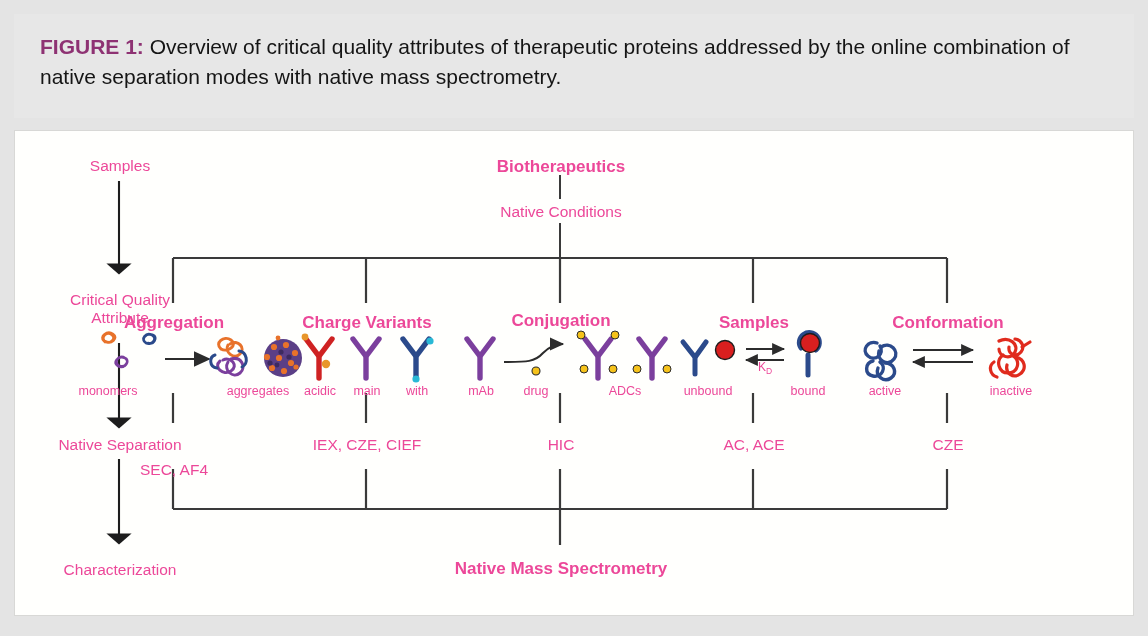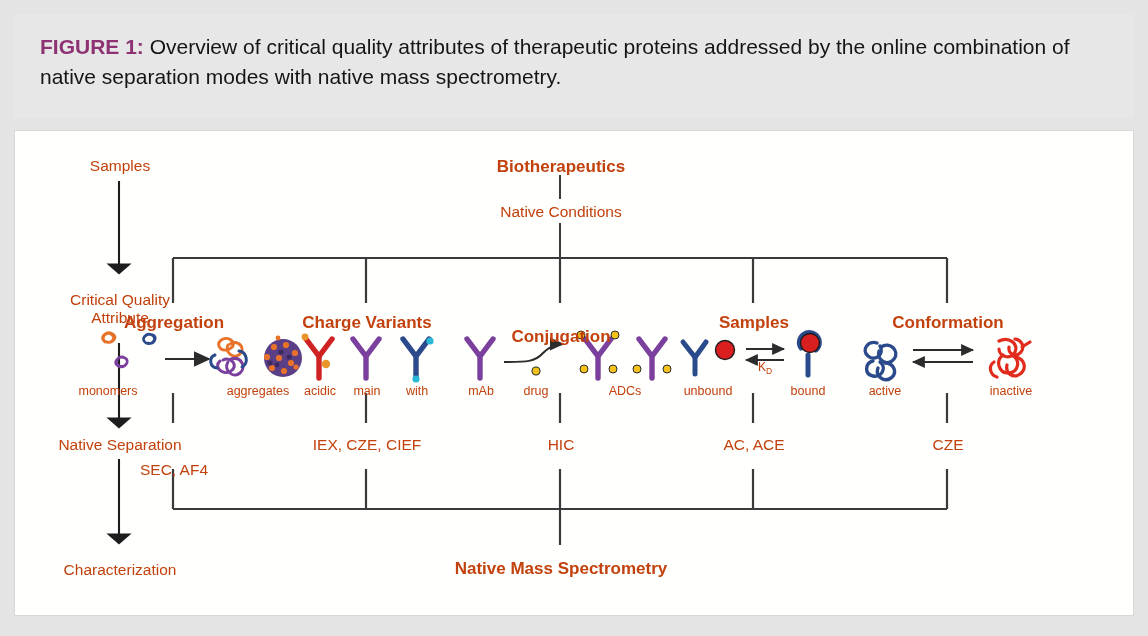--- a/index.html
+++ b/index.html
@@ -32,21 +32,21 @@
     border:1px solid #d8d8d6;
     box-sizing:border-box;
     overflow:hidden;
   }
 
   .fig-svg{position:absolute;left:0;top:0;}
 
   
   .lbl{
     position:absolute;
-    color:#c2410c;
+    color:#ec4899;
     font-family:"Liberation Sans","DejaVu Sans",sans-serif;
     white-space:nowrap;
     line-height:1.18;
   }
   .lbl.c{transform:translateX(-50%);text-align:center;}
   .t-stage{font-size:15.5px;}
   .t-head{font-size:17px;font-weight:bold;}
   .t-top{font-size:17px;font-weight:bold;}
   .t-sub{font-size:15.5px;}
   .t-small{font-size:12.5px;}
@@ -277,21 +277,21 @@
     <div class="lbl c t-stage" style="left:105px;top:26px;">Samples</div>
     <div class="lbl c t-stage" style="left:105px;top:160px;">
       <div>Critical Quality</div>
       <div>Attribute</div>
     </div>
     <div class="lbl c t-stage" style="left:105px;top:305px;">Native Separation</div>
     <div class="lbl c t-stage" style="left:105px;top:430px;">Characterization</div>
 
     <div class="lbl c t-head" style="left:159px;top:182px;">Aggregation</div>
     <div class="lbl c t-head" style="left:352px;top:182px;">Charge Variants</div>
-    <div class="lbl c t-head" style="left:546px;top:196px;">Conjugation</div>
+    <div class="lbl c t-head" style="left:546px;top:180px;">Conjugation</div>
     <div class="lbl c t-head" style="left:739px;top:182px;">Samples</div>
     <div class="lbl c t-head" style="left:933px;top:182px;">Conformation</div>
 
     <div class="lbl c t-small" style="left:93px;top:253px;">monomers</div>
     <div class="lbl c t-small" style="left:243px;top:253px;">aggregates</div>
 
     <div class="lbl c t-small" style="left:305px;top:253px;">acidic</div>
     <div class="lbl c t-small" style="left:352px;top:253px;">main</div>
     <div class="lbl c t-small" style="left:402px;top:253px;">with</div>
 

